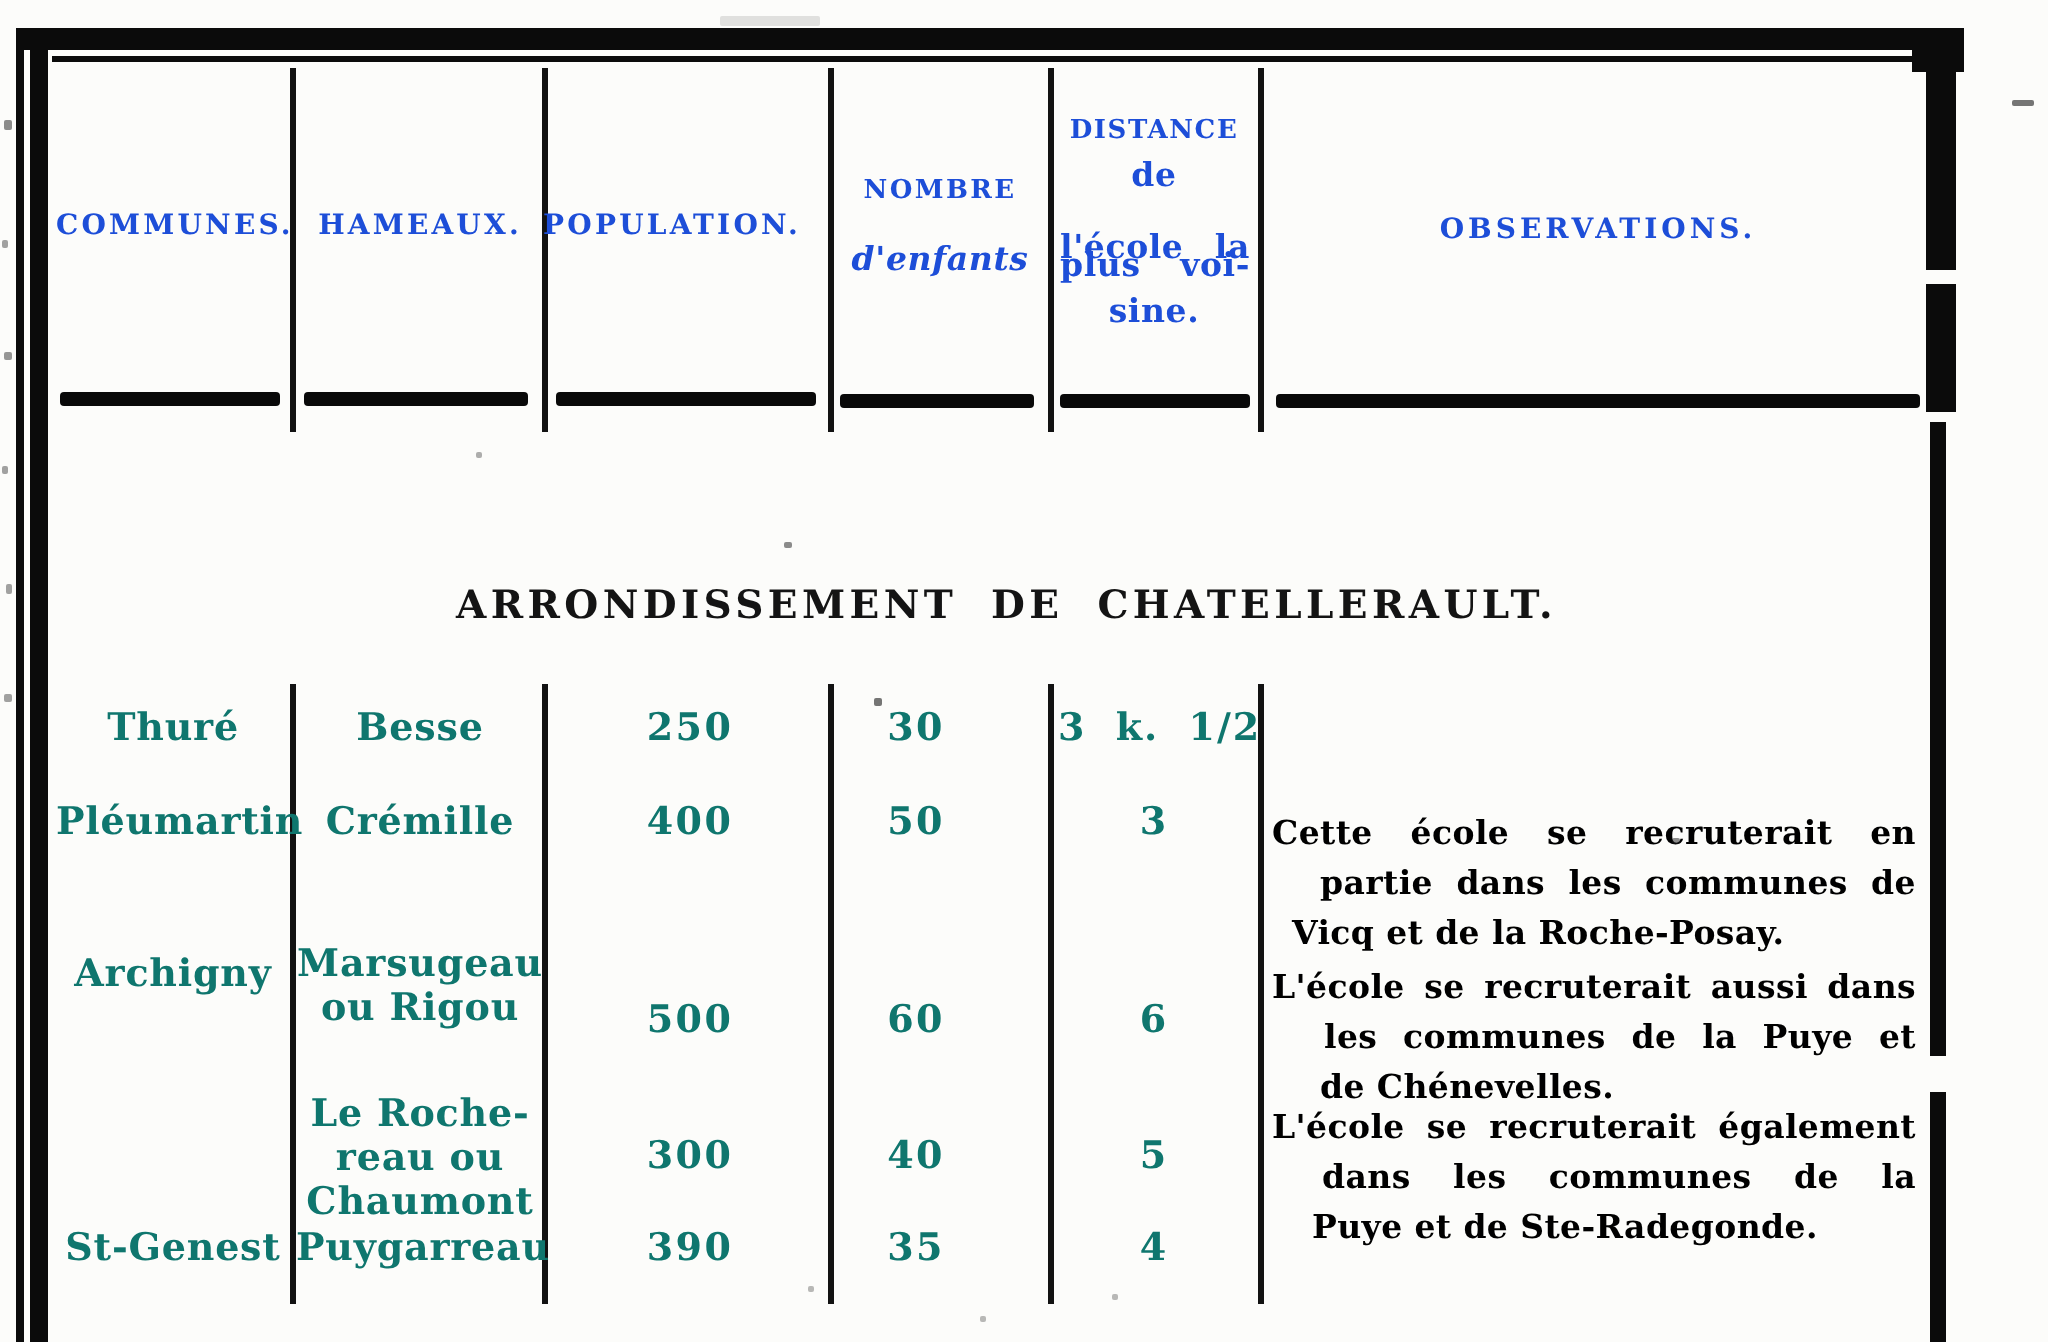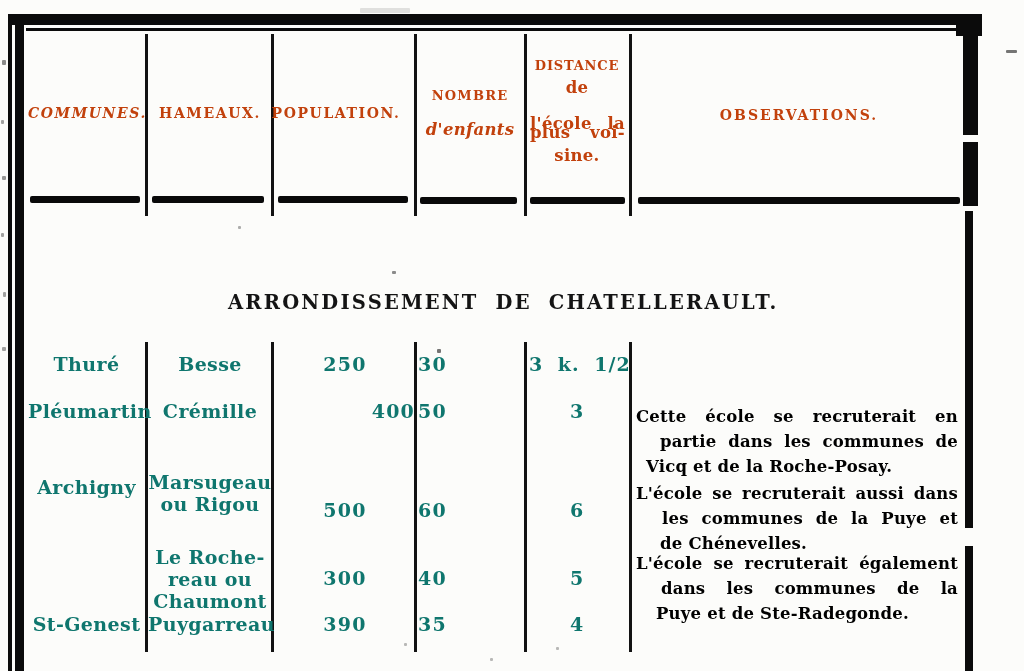--- a/index.html
+++ b/index.html
@@ -15,39 +15,39 @@
     font-family:"DejaVu Serif","Liberation Serif",serif;
     color:var(--ink);
   }
   
   .bar{position:absolute;background:#0b0b0b;}
   .vline{position:absolute;width:3px;background:#121212;}
   .hdash{position:absolute;height:7px;background:#090909;border-radius:2px;}
   
   .hcell{
     position:absolute;font-weight:700;text-align:center;
-    font-size:14px;letter-spacing:1.6px;color:#c2410c;line-height:16px;
+    font-size:14px;letter-spacing:1.6px;color:#1d4ed8;line-height:16px;
   }
   .hsmall{font-size:13px;letter-spacing:1.2px;}
   .hlower{font-size:16.5px;letter-spacing:.3px;font-weight:700;}
   .jl{text-align:justify;text-align-last:justify;}
   
   .sect{
     position:absolute;font-weight:700;font-size:19.5px;
     letter-spacing:2.2px;word-spacing:8px;color:#141414;white-space:nowrap;
   }
   
   .cell{
     position:absolute;font-weight:700;font-size:19px;
     color:#0f766e;line-height:22px;letter-spacing:.4px;white-space:nowrap;
   }
   .c1{left:28px;width:117px;text-align:center;}
   .c2{left:148px;width:124px;text-align:center;}
   .c3{left:275px;width:140px;text-align:center;letter-spacing:1.2px;}
-  .c4{left:418px;width:80px;text-align:left;letter-spacing:1.2px;}
+  .c4{left:418px;width:80px;text-align:center;letter-spacing:1.2px;}
   .c5{left:528px;width:98px;text-align:center;letter-spacing:1px;}
   .dist1{text-align:left;word-spacing:7px;padding-left:1px;}
   
   .obs{position:absolute;left:636px;width:324px;}
   .obs p{margin:0;font-weight:700;font-size:16.5px;line-height:25px;color:#000000;letter-spacing:.2px;}
   .obs .ln{display:block;white-space:nowrap;}
   .obs .ln.jl{white-space:normal;}
   
   .speck{position:absolute;background:#1a1a1a;border-radius:1px;}
 </style>
@@ -65,21 +65,21 @@
   <div class="bar" style="left:963px;top:142px;width:15px;height:64px;"></div>
   <div class="bar" style="left:965px;top:211px;width:8px;height:317px;"></div>
   <div class="bar" style="left:965px;top:546px;width:8px;height:125px;"></div>
 
   <div class="vline" style="left:145px;top:34px;height:182px;"></div>
   <div class="vline" style="left:271px;top:34px;height:182px;"></div>
   <div class="vline" style="left:414px;top:34px;height:182px;"></div>
   <div class="vline" style="left:524px;top:34px;height:182px;"></div>
   <div class="vline" style="left:629px;top:34px;height:182px;"></div>
 
-  <div class="hcell" style="left:28px;top:105px;width:117px;font-style:italic;">COMMUNES.</div>
+  <div class="hcell" style="left:28px;top:105px;width:117px;">COMMUNES.</div>
   <div class="hcell" style="left:148px;top:105px;width:124px;">HAMEAUX.</div>
   <div class="hcell" style="left:266px;top:105px;width:140px;">POPULATION.</div>
   <div class="hcell hsmall" style="left:415px;top:88px;width:110px;">NOMBRE</div>
   <div class="hcell hlower" style="left:415px;top:122px;width:110px;font-style:italic;">d'enfants</div>
   <div class="hcell hsmall" style="left:527px;top:58px;width:100px;letter-spacing:.8px;">DISTANCE</div>
   <div class="hcell hlower" style="left:527px;top:80px;width:100px;">de</div>
   <div class="hcell hlower jl" style="left:530px;top:116px;width:95px;">l'école la</div>
   <div class="hcell hlower jl" style="left:530px;top:125px;width:95px;">plus voi-</div>
   <div class="hcell hlower" style="left:527px;top:148px;width:100px;">sine.</div>
   <div class="hcell" style="left:636px;top:107px;width:326px;letter-spacing:2px;">OBSERVATIONS.</div>
@@ -100,21 +100,21 @@
   <div class="vline" style="left:629px;top:342px;height:310px;"></div>
 
   <div class="cell c1" style="top:353px;">Thuré</div>
   <div class="cell c2" style="top:353px;">Besse</div>
   <div class="cell c3" style="top:353px;">250</div>
   <div class="cell c4" style="top:353px;">30</div>
   <div class="cell c5 dist1" style="top:353px;">3 k. 1/2</div>
 
   <div class="cell c1" style="top:400px;">Pléumartin</div>
   <div class="cell c2" style="top:400px;">Crémille</div>
-  <div class="cell c3" style="top:400px;text-align:right;">400</div>
+  <div class="cell c3" style="top:400px;">400</div>
   <div class="cell c4" style="top:400px;">50</div>
   <div class="cell c5" style="top:400px;">3</div>
 
   <div class="cell c1" style="top:476px;">Archigny</div>
   <div class="cell c2" style="top:471px;">Marsugeau</div>
   <div class="cell c2" style="top:493px;">ou Rigou</div>
   <div class="cell c3" style="top:499px;">500</div>
   <div class="cell c4" style="top:499px;">60</div>
   <div class="cell c5" style="top:499px;">6</div>
 

